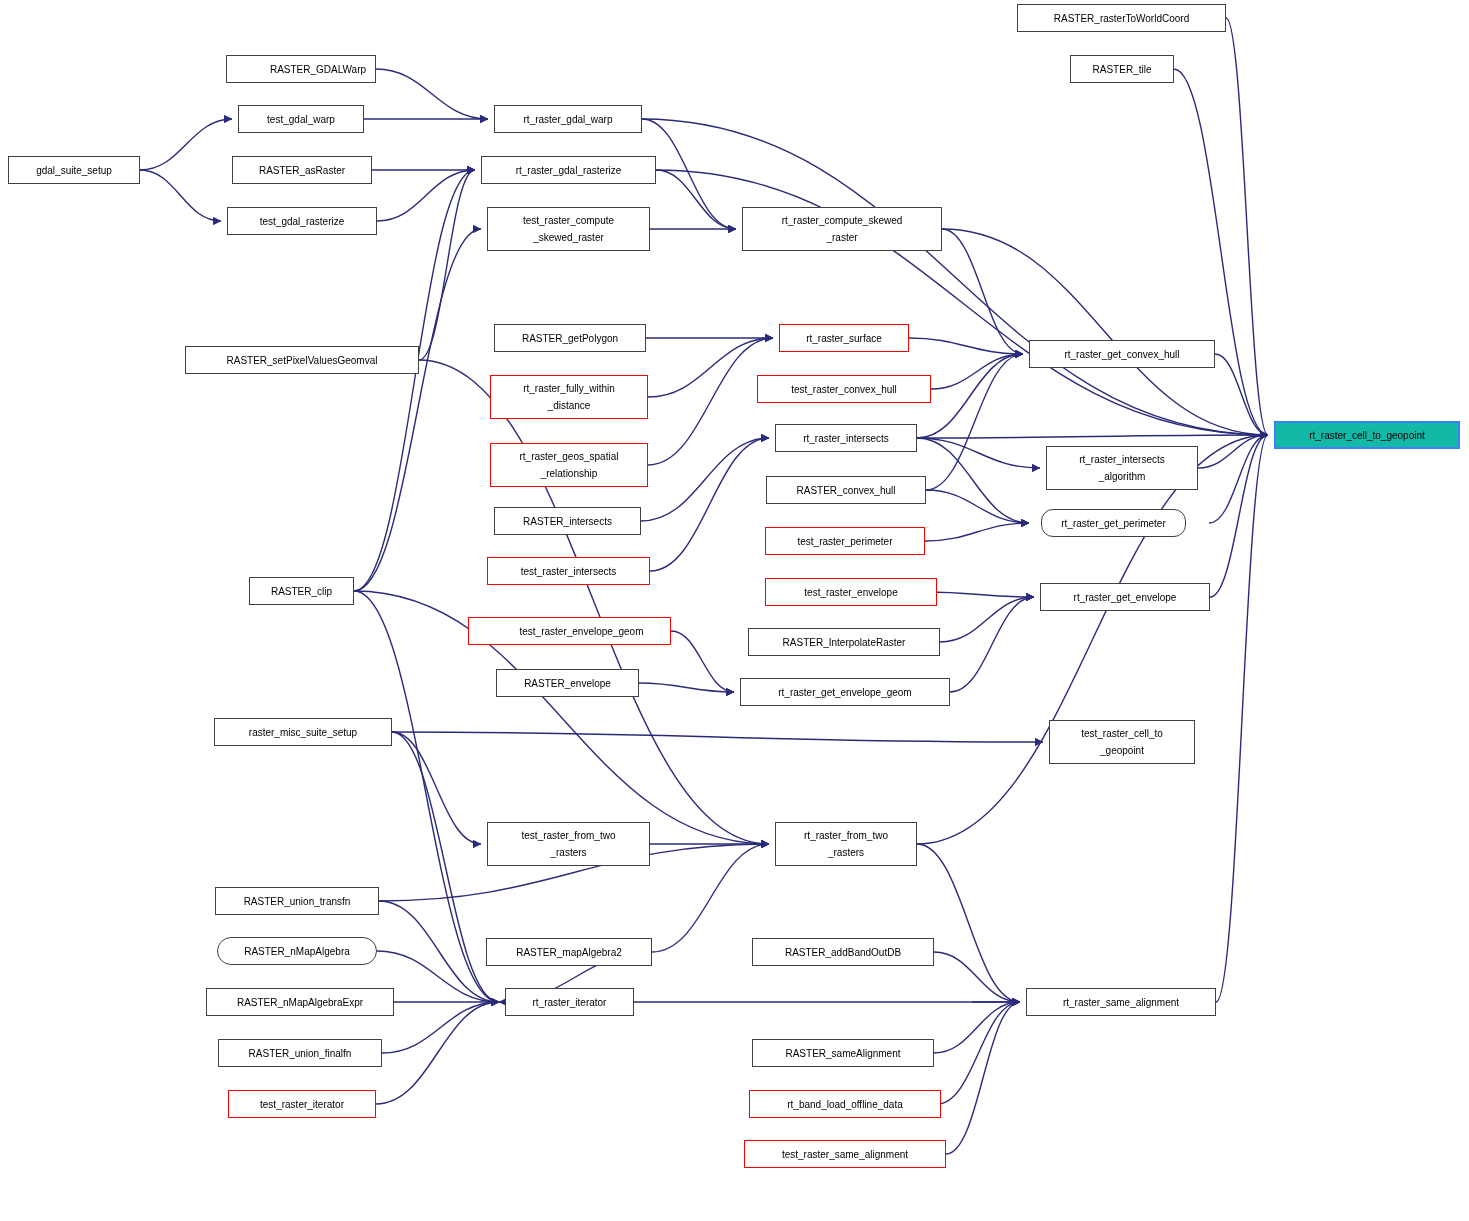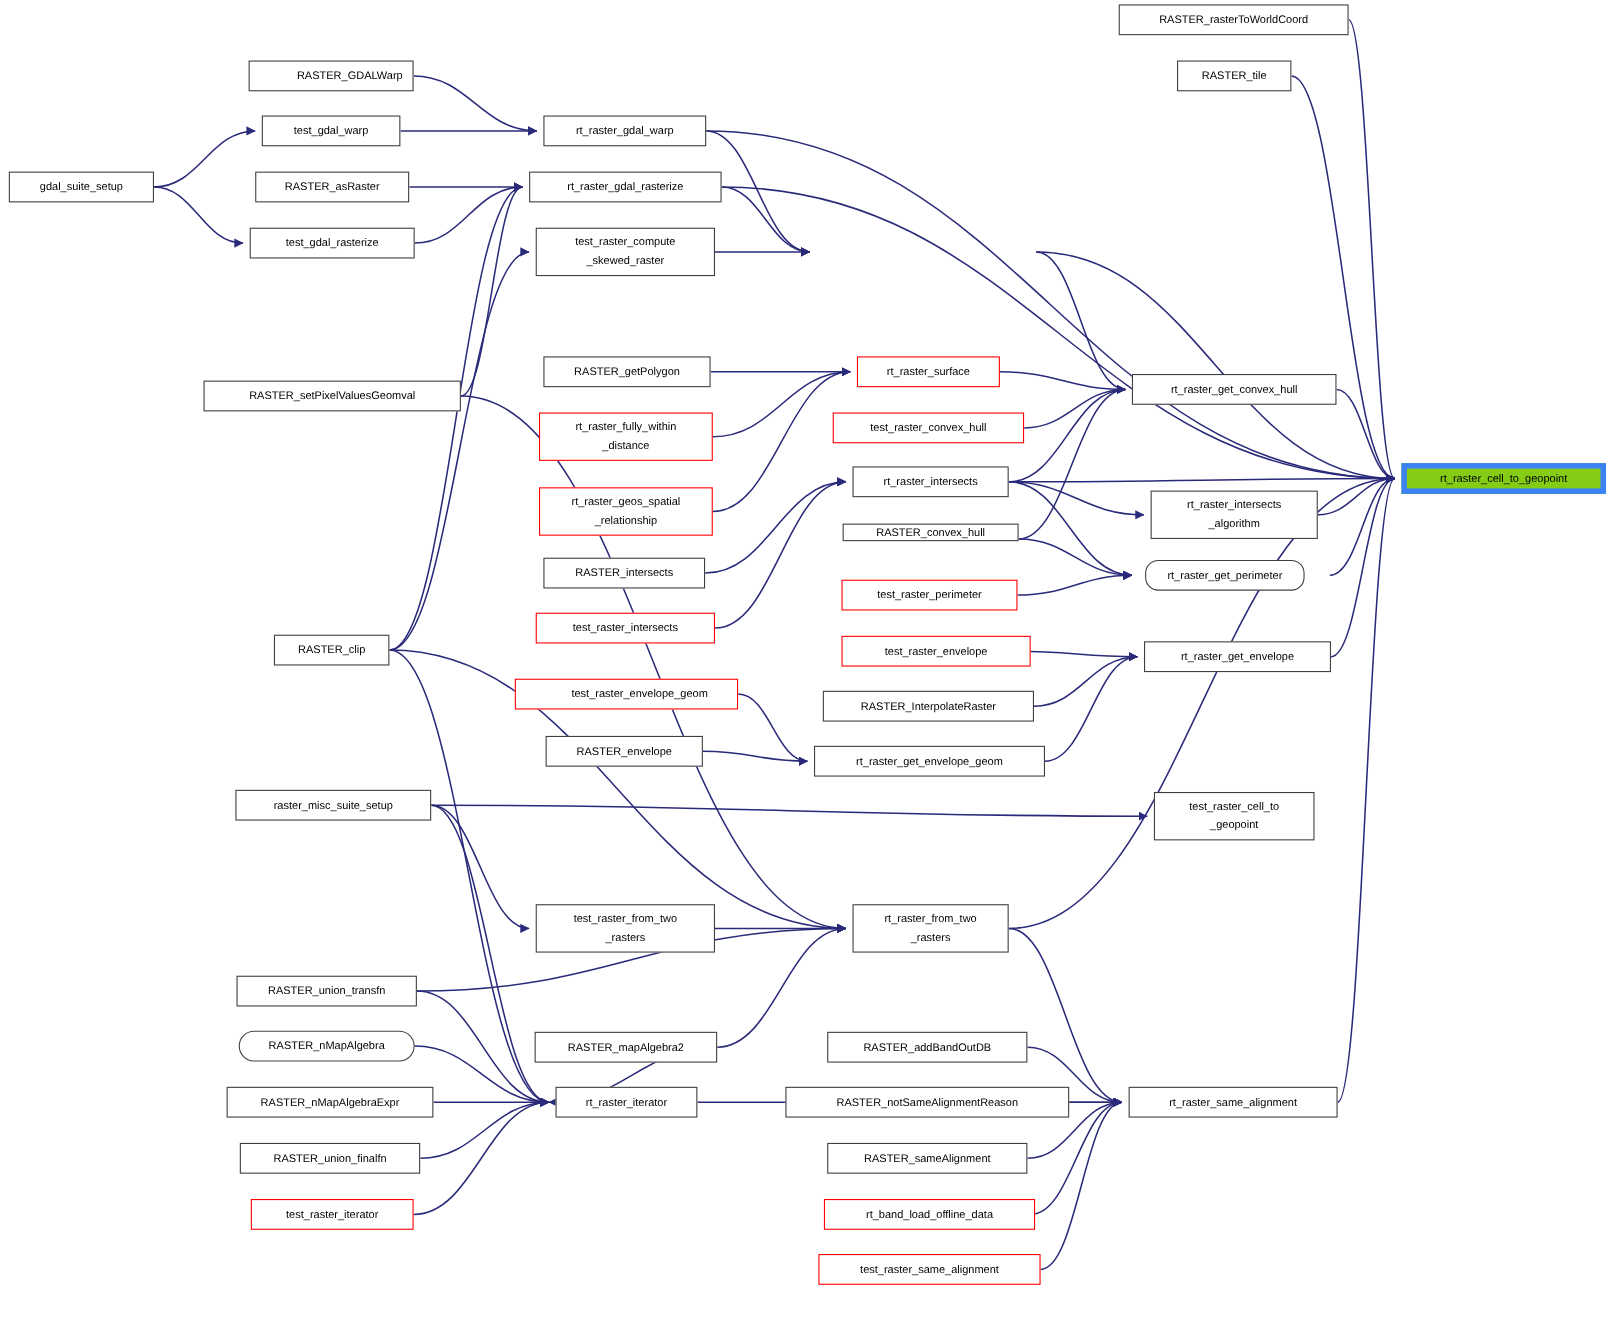--- a/index.html
+++ b/index.html
@@ -23,21 +23,21 @@
     line-height:17px;
     display:flex;
     align-items:center;
     justify-content:center;
     text-align:center;
     white-space:pre-line;
     letter-spacing:0px;
     z-index:5;
   }
   .node.red{border:1px solid #ff0000;}
-  .node.current{background:#84cc16;border:5px solid #3b82f6;}
+  .node.current{background:#14b8a6;border:2px solid #3b82f6;}
 </style>
 </head>
 <body>
 
 <div id="canvas">
   <svg id="edges" viewBox="0 0 1469 1221" xmlns="http://www.w3.org/2000/svg">
     <defs>
       <marker id="arw" viewBox="0 0 10 10" refX="9.5" refY="5" markerWidth="6" markerHeight="6" orient="auto-start-reverse">
         <path d="M 0 0 L 10 5 L 0 10 z" fill="#2a2a7a"></path>
       </marker>
@@ -114,33 +114,35 @@
     <div class="node" style="left: 1070px; top: 55px; width: 104px; height: 28px;">RASTER_tile</div>
     <div class="node" style="left: 226px; top: 55px; width: 150px; height: 28px; padding-left: 34px;">RASTER_GDALWarp</div>
     <div class="node" style="left: 238px; top: 105px; width: 126px; height: 28px;">test_gdal_warp</div>
     <div class="node" style="left: 494px; top: 105px; width: 148px; height: 28px;">rt_raster_gdal_warp</div>
     <div class="node" style="left: 8px; top: 156px; width: 132px; height: 28px;">gdal_suite_setup</div>
     <div class="node" style="left: 232px; top: 156px; width: 140px; height: 28px;">RASTER_asRaster</div>
     <div class="node" style="left: 481px; top: 156px; width: 175px; height: 28px;">rt_raster_gdal_rasterize</div>
     <div class="node" style="left: 227px; top: 207px; width: 150px; height: 28px;">test_gdal_rasterize</div>
     <div class="node" style="left: 487px; top: 207px; width: 163px; height: 44px;">test_raster_compute
 _skewed_raster</div>
+    <div class="node" style="left: 742px; top: 207px; width: 200px; height: 44px;">rt_raster_compute_skewed
+_raster</div>
     <div class="node" style="left: 494px; top: 324px; width: 152px; height: 28px;">RASTER_getPolygon</div>
     <div class="node red" style="left: 779px; top: 324px; width: 130px; height: 28px;">rt_raster_surface</div>
     <div class="node" style="left: 1029px; top: 340px; width: 186px; height: 28px;">rt_raster_get_convex_hull</div>
     <div class="node red" style="left: 757px; top: 375px; width: 174px; height: 28px;">test_raster_convex_hull</div>
     <div class="node red" style="left: 490px; top: 375px; width: 158px; height: 44px;">rt_raster_fully_within
 _distance</div>
     <div class="node" style="left: 775px; top: 424px; width: 142px; height: 28px;">rt_raster_intersects</div>
     <div class="node current" style="left: 1274px; top: 421px; width: 186px; height: 28px;">rt_raster_cell_to_geopoint</div>
     <div class="node" style="left: 1046px; top: 446px; width: 152px; height: 44px;">rt_raster_intersects
 _algorithm</div>
     <div class="node red" style="left: 490px; top: 443px; width: 158px; height: 44px;">rt_raster_geos_spatial
 _relationship</div>
-    <div class="node" style="left: 766px; top: 476px; width: 160px; height: 16px;">RASTER_convex_hull</div>
+    <div class="node" style="left: 766px; top: 476px; width: 160px; height: 28px;">RASTER_convex_hull</div>
     <div class="node" style="left: 494px; top: 507px; width: 147px; height: 28px;">RASTER_intersects</div>
     <div class="node" style="left: 1041px; top: 509px; width: 145px; height: 28px; border-radius: 12px;">rt_raster_get_perimeter</div>
     <div class="node red" style="left: 765px; top: 527px; width: 160px; height: 28px;">test_raster_perimeter</div>
     <div class="node red" style="left: 487px; top: 557px; width: 163px; height: 28px;">test_raster_intersects</div>
     <div class="node red" style="left: 765px; top: 578px; width: 172px; height: 28px;">test_raster_envelope</div>
     <div class="node" style="left: 1040px; top: 583px; width: 170px; height: 28px;">rt_raster_get_envelope</div>
     <div class="node" style="left: 249px; top: 577px; width: 105px; height: 28px;">RASTER_clip</div>
     <div class="node red" style="left: 468px; top: 617px; width: 203px; height: 28px; padding-left: 24px;">test_raster_envelope_geom</div>
     <div class="node" style="left: 748px; top: 628px; width: 192px; height: 28px;">RASTER_InterpolateRaster</div>
     <div class="node" style="left: 496px; top: 669px; width: 143px; height: 28px;">RASTER_envelope</div>
@@ -152,20 +154,19 @@
     <div class="node" style="left: 487px; top: 822px; width: 163px; height: 44px;">test_raster_from_two
 _rasters</div>
     <div class="node" style="left: 775px; top: 822px; width: 142px; height: 44px;">rt_raster_from_two
 _rasters</div>
     <div class="node" style="left: 215px; top: 887px; width: 164px; height: 28px;">RASTER_union_transfn</div>
     <div class="node" style="left: 217px; top: 937px; width: 160px; height: 28px; border-radius: 14px;">RASTER_nMapAlgebra</div>
     <div class="node" style="left: 486px; top: 938px; width: 166px; height: 28px;">RASTER_mapAlgebra2</div>
     <div class="node" style="left: 752px; top: 938px; width: 182px; height: 28px;">RASTER_addBandOutDB</div>
     <div class="node" style="left: 206px; top: 988px; width: 188px; height: 28px;">RASTER_nMapAlgebraExpr</div>
     <div class="node" style="left: 505px; top: 988px; width: 129px; height: 28px;">rt_raster_iterator</div>
-    <div class="node" style="left: 714px; top: 988px; width: 258px; height: 28px;">RASTER_notSameAlignmentReason</div>
     <div class="node" style="left: 1026px; top: 988px; width: 190px; height: 28px;">rt_raster_same_alignment</div>
     <div class="node" style="left: 218px; top: 1039px; width: 164px; height: 28px;">RASTER_union_finalfn</div>
     <div class="node" style="left: 752px; top: 1039px; width: 182px; height: 28px;">RASTER_sameAlignment</div>
     <div class="node red" style="left: 228px; top: 1090px; width: 148px; height: 28px;">test_raster_iterator</div>
     <div class="node red" style="left: 749px; top: 1090px; width: 192px; height: 28px;">rt_band_load_offline_data</div>
     <div class="node red" style="left: 744px; top: 1140px; width: 202px; height: 28px;">test_raster_same_alignment</div>
   </div>
 
 </body></html>

